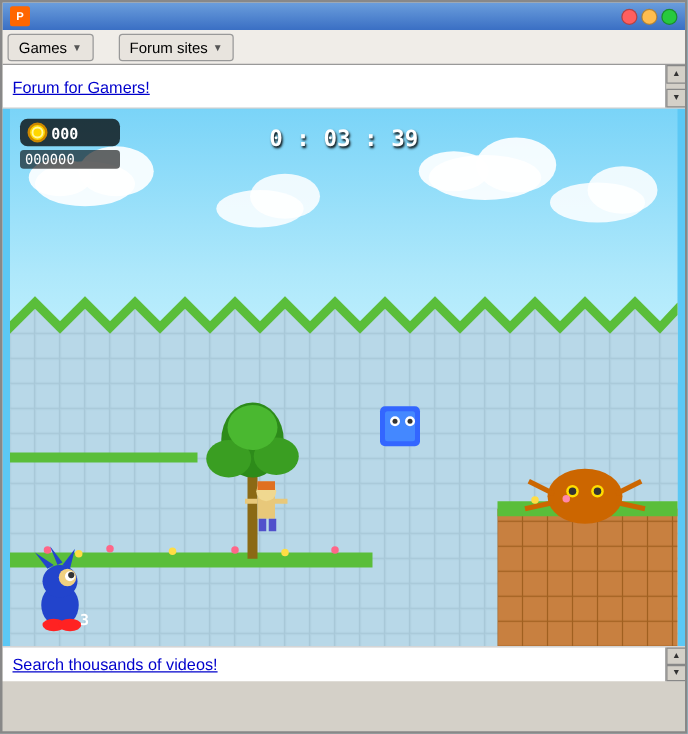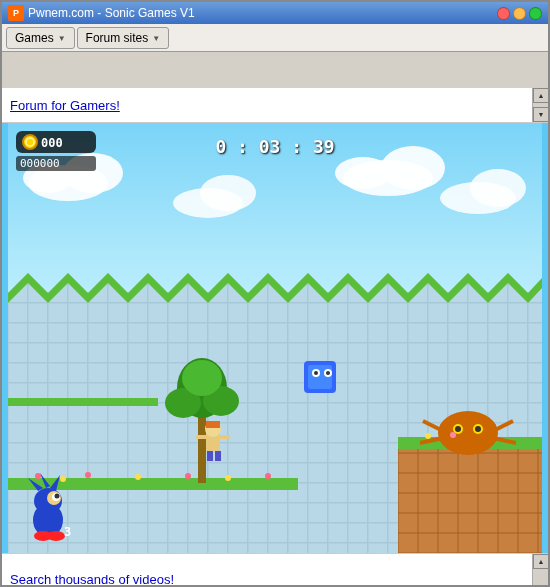--- a/index.html
+++ b/index.html
@@ -60,21 +60,21 @@
     .title-btn.close { background: #ff5f5f; }
     .title-btn.minimize { background: #ffbd4f; }
     .title-btn.maximize { background: #27c93f; }
 
     
     .menu-bar {
       background: #f0ede8;
       border-bottom: 1px solid #999;
       padding: 3px 4px;
       display: flex;
-      gap: 2px;
+      gap: 20px;
       height: 28px;
     }
 
     .menu-btn {
       background: #e8e4de;
       border: 1px solid #999;
       border-radius: 3px;
       padding: 2px 8px;
       font-size: 12px;
       cursor: pointer;
@@ -91,21 +91,20 @@
 
     
     .link-bar {
       background: white;
       border-bottom: 1px solid #ccc;
       padding: 4px 8px;
       height: 35px;
       display: flex;
       align-items: center;
       position: relative;
-      margin-top: 36px;
     }
 
     .link-bar a {
       color: #0000cc;
       text-decoration: underline;
       font-size: 13px;
       cursor: pointer;
     }
 
     
@@ -124,21 +123,21 @@
       left: 0;
       width: 100%;
       height: 100%;
     }
 
     
     .search-bar {
       background: white;
       border-top: 1px solid #ccc;
       padding: 4px 8px;
-      height: 51px;
+      height: 28px;
       display: flex;
       align-items: center;
       position: relative;
     }
 
     .search-bar a {
       color: #0000cc;
       text-decoration: underline;
       font-size: 13px;
       cursor: pointer;
@@ -191,21 +190,20 @@
     }
   </style>
 </head>
 <body>
 
 <div class="title-bar">
   <div class="title-bar-left">
     <div class="title-icon">
       <span>P</span>
     </div>
-    <span>Pwnem.com - Sonic Games V1</span>
   </div>
   <div class="title-buttons">
     <div class="title-btn close"></div>
     <div class="title-btn minimize"></div>
     <div class="title-btn maximize"></div>
   </div>
 </div>
 
 <div class="menu-bar">
   <div class="menu-btn">

